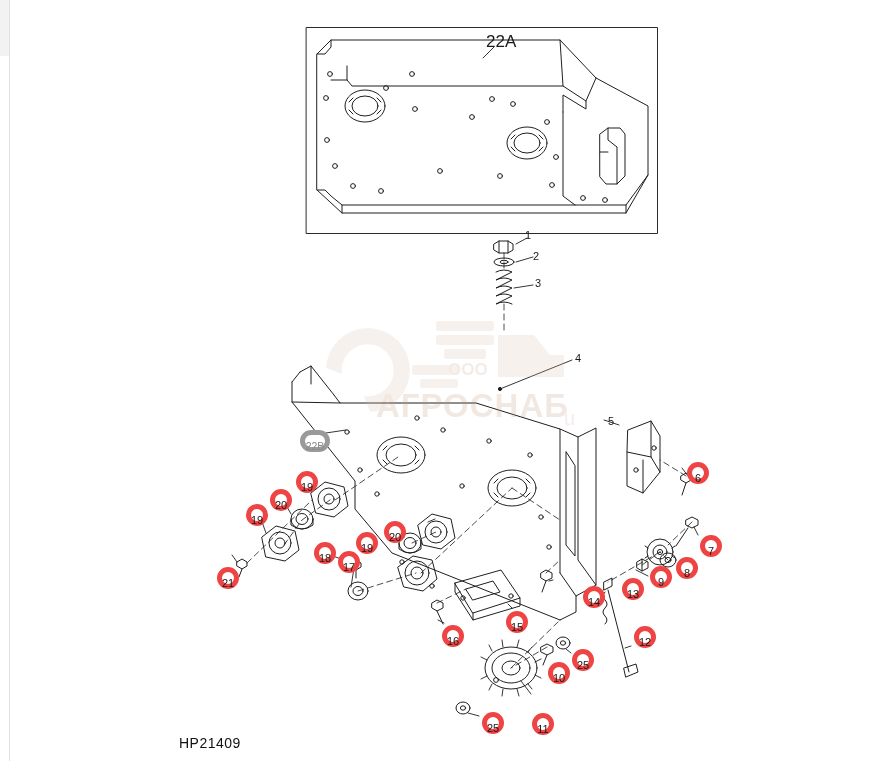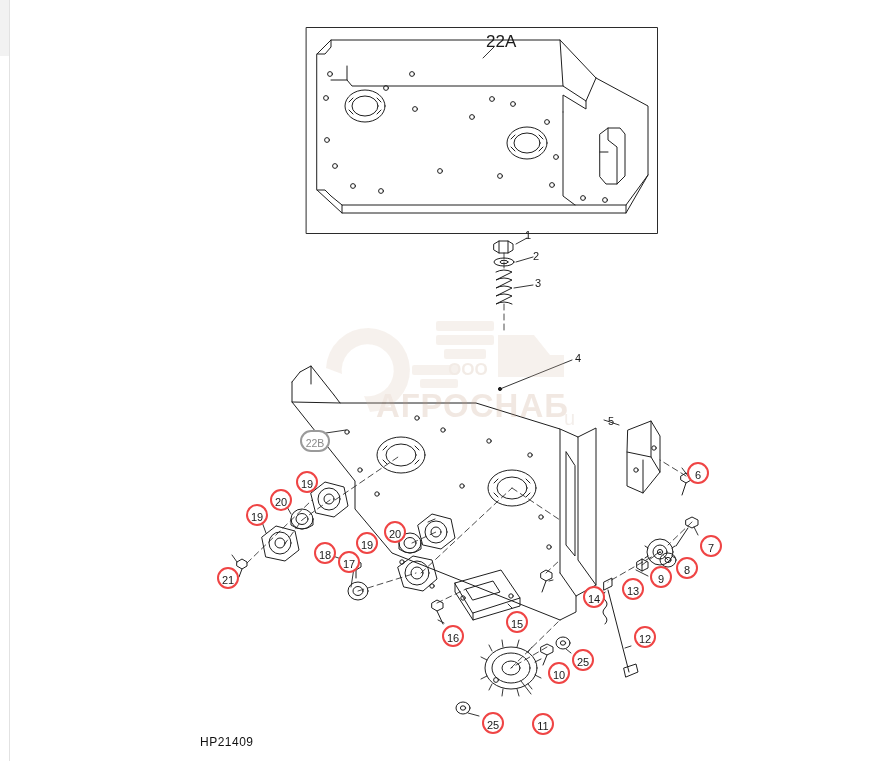--- a/index.html
+++ b/index.html
@@ -2,27 +2,27 @@
 <html><head>
 <meta charset="utf-8">
 <style>
   html,body{margin:0;padding:0;background:#ffffff;}
   body{width:891px;height:761px;position:relative;overflow:hidden;font-family:"Liberation Sans",sans-serif;}
   #sheet{position:absolute;left:0;top:0;width:891px;height:761px;background:#ffffff;}
   .edge-left{position:absolute;left:0;top:0;width:9px;height:761px;background:#f2f2f2;border-right:1px solid #e2e2e2;}
   .edge-left-lite{position:absolute;left:0;top:56px;width:9px;height:705px;background:#ffffff;}
   .diag{position:absolute;left:0;top:0;width:891px;height:761px;}
   .callout{position:absolute;font-size:11px;color:#1a1a1a;font-family:"Liberation Sans",sans-serif;
-           width:22px;height:22px;line-height:22px;text-align:center;border:2px solid #ef4444;border-radius:50%;
+           width:22px;height:22px;line-height:22px;text-align:center;border:5px solid #ef4444;border-radius:50%;
            background:#ffffff;box-sizing:border-box;}
   .callout.sm{font-size:10.5px;}
   .callout.plain{border:none;background:transparent;width:auto;height:auto;line-height:normal;}
   .callout.wide{width:30px;border-radius:15px;}
   .wm{position:absolute;left:316px;top:313px;width:280px;height:130px;opacity:.22;pointer-events:none;}
-  .partno{position:absolute;left:200px;top:735px;font-size:12px;letter-spacing:.5px;color:#111;}
+  .partno{position:absolute;left:179px;top:735px;font-size:14px;letter-spacing:.5px;color:#111;}
 </style>
 </head>
 <body>
 
 <div id="sheet">
 
   <div class="edge-left"></div>
   <div class="edge-left-lite"></div>
 
   <svg class="diag" viewBox="0 0 891 761">

